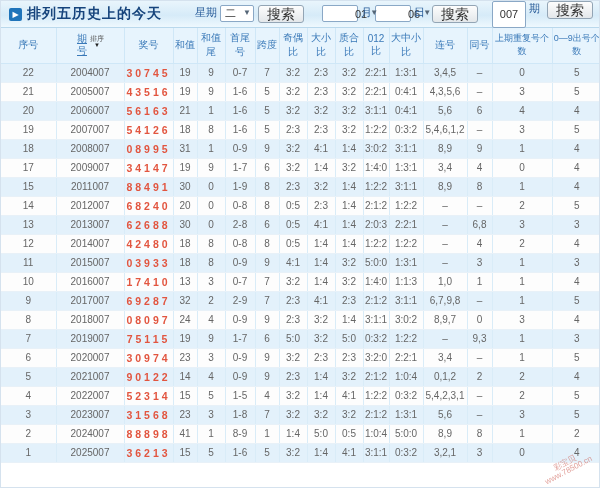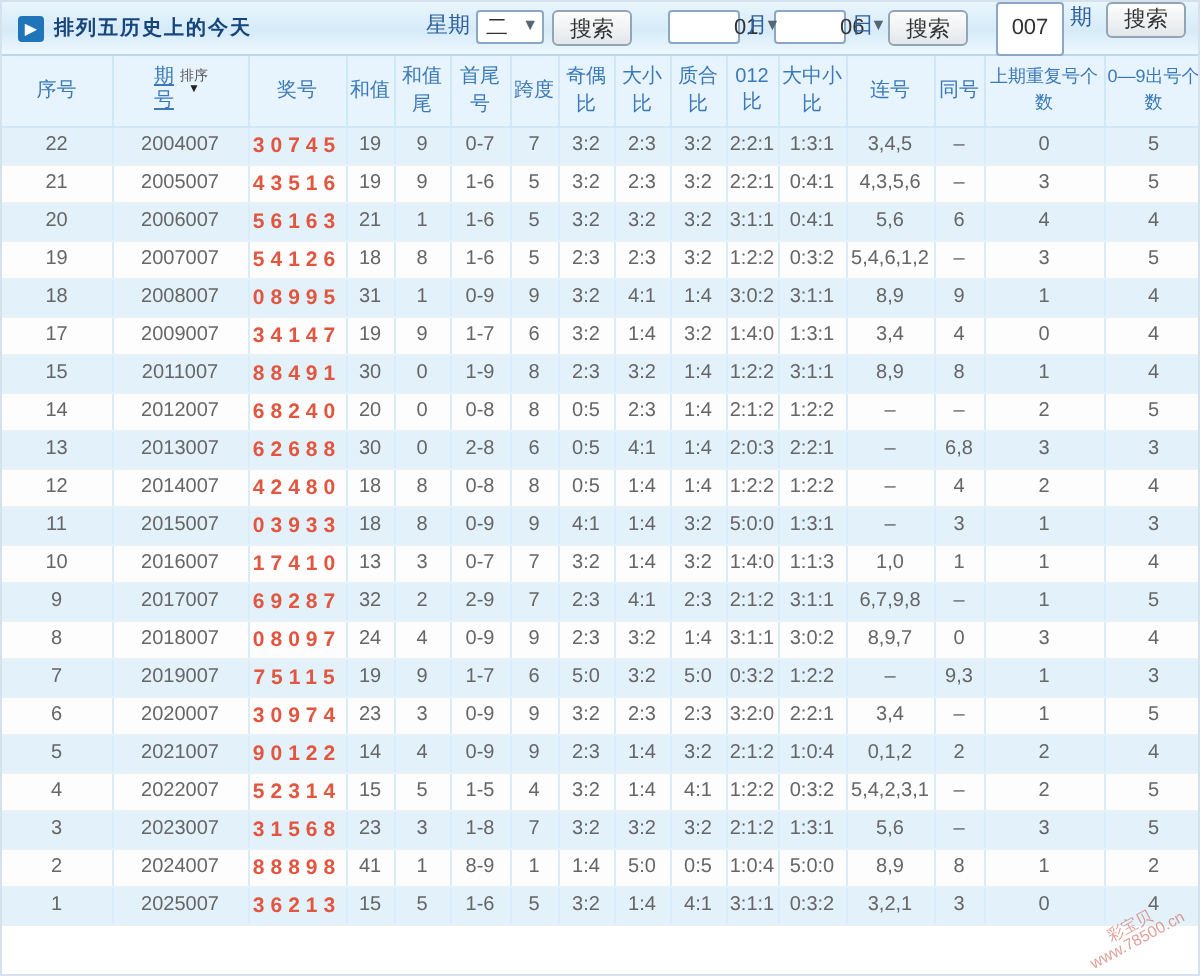--- a/index.html
+++ b/index.html
@@ -13,36 +13,36 @@
   .titlebar{
     height:27px; display:flex; align-items:center; justify-content:space-between;
     background:linear-gradient(180deg,#e9f5fc 0%,#d6ebf8 55%,#eef8fe 100%);
     border-bottom:1px solid #b9d8ec; padding:0 6px 0 8px;
   }
   .title-left{ display:flex; align-items:center; gap:5px; }
   .title-icon{
     width:13px; height:13px; background:#1f74ba; border-radius:2px;
     color:#fff; font-size:8px; line-height:13px; text-align:center; flex:0 0 auto;
   }
-  .title-text{ font-size:10px; font-weight:bold; color:#16447c; letter-spacing:1px; }
+  .title-text{ font-size:14px; font-weight:bold; color:#16447c; letter-spacing:1px; }
   .controls{ display:flex; align-items:center; font-size:11px; color:#2c5f9b; }
   .controls .lbl{ margin:0 3px; color:#2c5f9b; }
   .sel{
     display:inline-flex; align-items:center; justify-content:space-between;
     border:1px solid #8aa8c6; background:#fff; height:17px; padding:0 2px 0 4px;
     font-size:11px; color:#333; border-radius:2px; cursor:default;
   }
   .sel .chev{ font-size:8px; color:#567; margin-left:3px; transform:translateY(-1px); }
   .sel.w34{ width:34px; } .sel.w32{ width:16px;padding-left:32px; }
   .txt{
     width:34px; height:27px; border:1px solid #8aa8c6; border-radius:2px;
     font-size:11px; color:#333; text-align:center; font-family:inherit;
   }
   .btn{
-    height:18px; padding:0 8px; margin-left:4px; font-size:11px; color:#333;
+    height:18px; padding:0 8px; margin-left:4px; font-size:14px; color:#333;
     background:linear-gradient(180deg,#fdfdfd,#e3e7ea); border:1px solid #93a5b5;
     border-radius:3px; font-family:inherit; cursor:pointer;
   }
   .grp{ display:flex; align-items:flex-start; }
   .gap18{ width:18px; } .gap14{ width:14px; }
   
   table{ width:600px; border-collapse:collapse; table-layout:fixed; }
   thead th{
     background:#e7f4fd; color:#3a79b8; font-weight:normal; font-size:10px;
     height:35px; text-align:center; vertical-align:middle;

